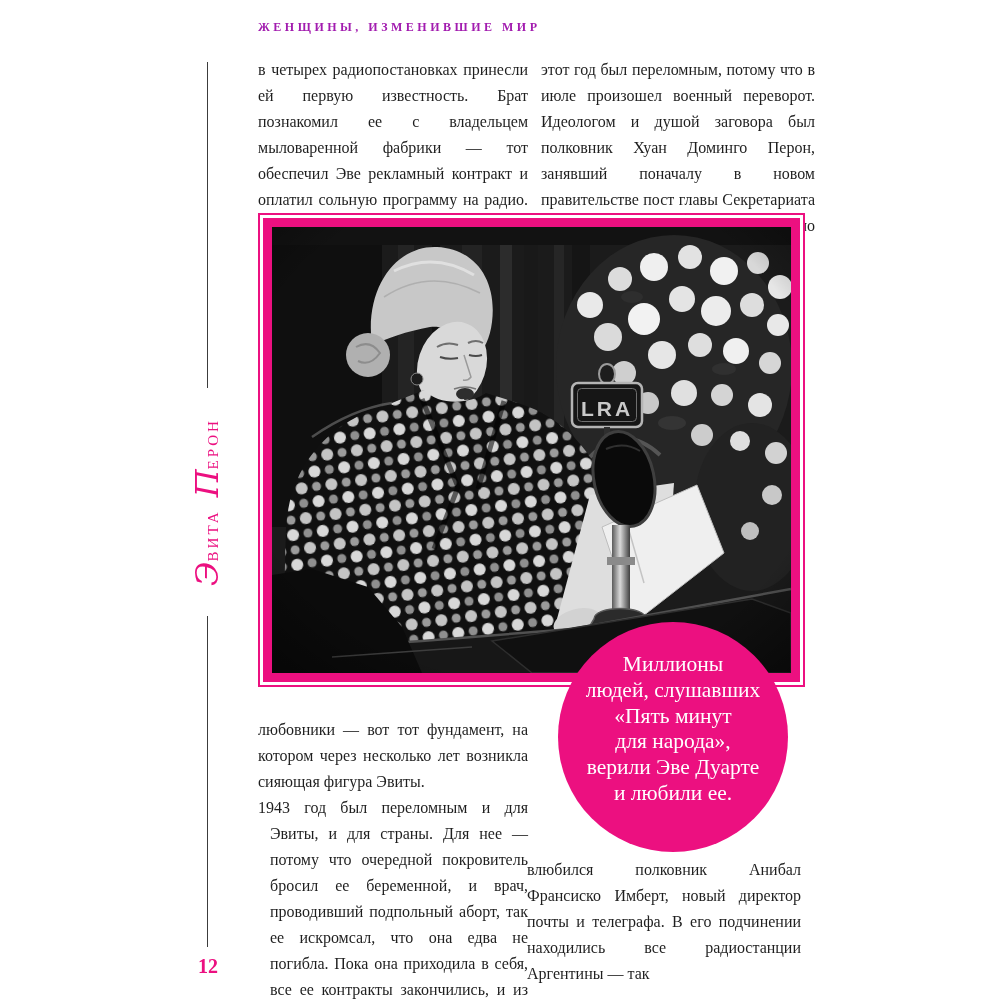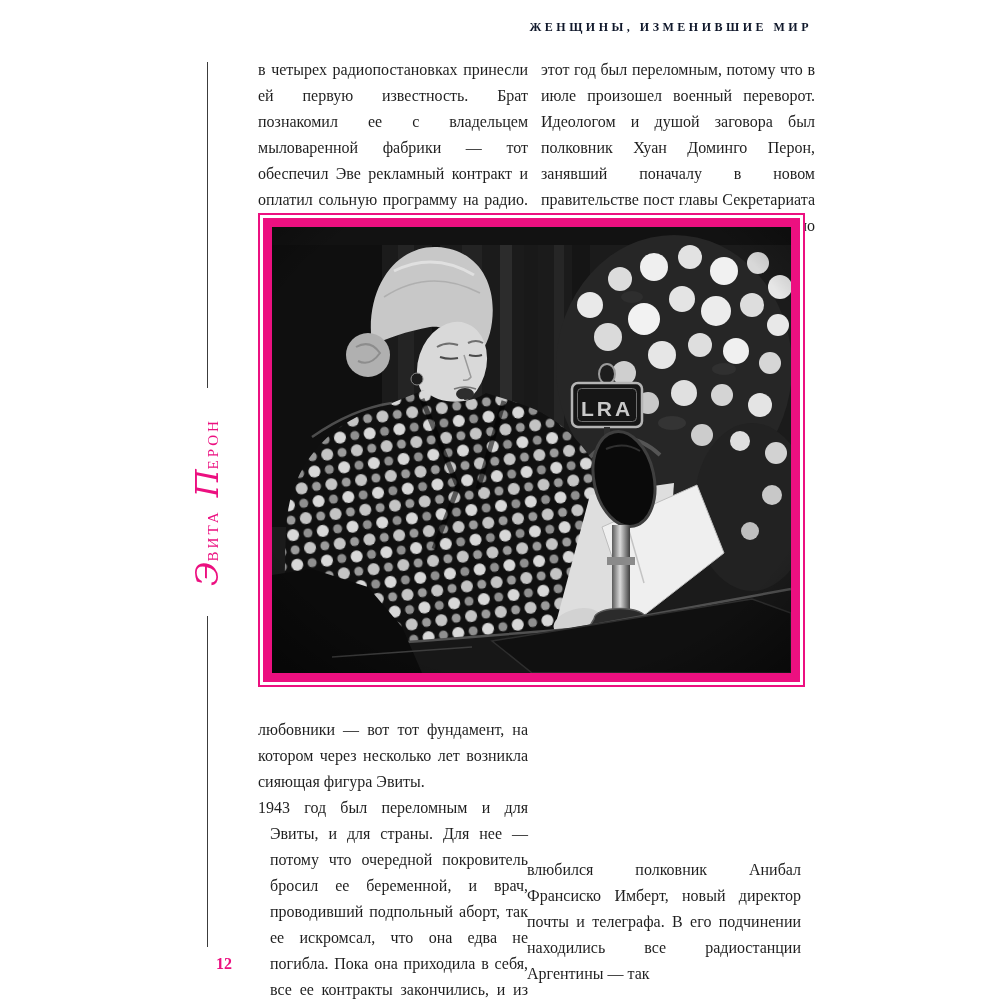--- a/index.html
+++ b/index.html
@@ -2,22 +2,22 @@
 <html><head>
 <meta charset="utf-8">
 <style>
   html,body { margin:0; padding:0; background:#ffffff; }
   .page {
     position:relative; width:1000px; height:1000px; background:#ffffff;
     font-family:"Liberation Serif","DejaVu Serif",serif; color:#1f1f1f; overflow:hidden;
   }
   
   .running-header {
-    position:absolute; top:20px; left:258px; width:554px; text-align:right;
-    font-size:12px; font-weight:bold; letter-spacing:3.5px; color:#0f172a;
+    position:absolute; top:20px; left:258px; width:554px; text-align:left;
+    font-size:12px; font-weight:bold; letter-spacing:3.5px; color:#a21caf;
   }
   
   .vrule { position:absolute; left:207px; width:1px; background:#3c3c3c; }
   .vrule.top { top:62px; height:326px; }
   .vrule.bottom { top:616px; height:331px; }
   .sidebar-title { position:absolute; left:207px; top:502px; width:0; height:0; }
   .sidebar-title .rot {
     position:absolute; white-space:nowrap; transform:translate(-50%,-50%) rotate(-90deg);
     color:#EC1080;
   }
@@ -44,22 +44,22 @@
   .photo-inner svg { display:block; width:100%; height:100%; }
   
   .callout {
     position:absolute; left:558px; top:622px; width:230px; height:230px; border-radius:50%;
     background:#EC1080; color:#ffffff; z-index:5; text-align:center;
     box-sizing:border-box; padding-top:30px;
   }
   .callout .line { font-size:21.5px; line-height:25.8px; }
   
   .page-number {
-    position:absolute; left:210px; top:955px; width:28px; text-align:center;
-    color:#EC1080; font-size:16px; font-weight:bold;
+    position:absolute; left:194px; top:955px; width:28px; text-align:center;
+    color:#EC1080; font-size:20px; font-weight:bold;
   }
 </style>
 </head>
 <body>
 
 <div class="page">
 
   <div class="running-header">ЖЕНЩИНЫ, ИЗМЕНИВШИЕ МИР</div>
 
   <div class="vrule top"></div>
@@ -198,20 +198,28 @@
           <polygon points="220,414 480,372 519,386 519,446 260,446" fill="#101010" stroke="#2e2e2e" stroke-width="1.5"></polygon>
           <polygon points="0,446 0,348 40,342 96,360 130,400 150,446" fill="#0b0b0b"></polygon>
           <path d="M 60,430 L 200,420" stroke="#3d3d3d" stroke-width="1.5"></path>
         </g>
 
         <rect width="519" height="446" fill="url(#vg)"></rect>
       </svg>
     </div>
   </figure>
 
+  <div class="callout">
+    <div class="line">Миллионы</div>
+    <div class="line">людей, слушавших</div>
+    <div class="line">«Пять минут</div>
+    <div class="line">для народа»,</div>
+    <div class="line">верили Эве Дуарте</div>
+    <div class="line">и любили ее.</div>
+  </div>
 
   <div class="col col-bot-left">
     <p>любовники — вот тот фундамент, на котором через несколько лет возникла сияющая фигура Эвиты.</p>
     <p class="hang">1943 год был переломным и для Эвиты, и для страны. Для нее — потому что очередной покровитель бросил ее беременной, и врач, проводивший подпольный аборт, так ее искромсал, что она едва не погибла. Пока она приходила в себя, все ее контракты закончились, и из больницы она вышла безработная, нищая и больная. А для страны</p>
   </div>
   <div class="col col-bot-right">влюбился полковник Анибал Франсиско Имберт, новый директор почты и телеграфа. В его подчинении находились все радиостанции Аргентины — так</div>
 
   <div class="page-number">12</div>
 
 </div>

